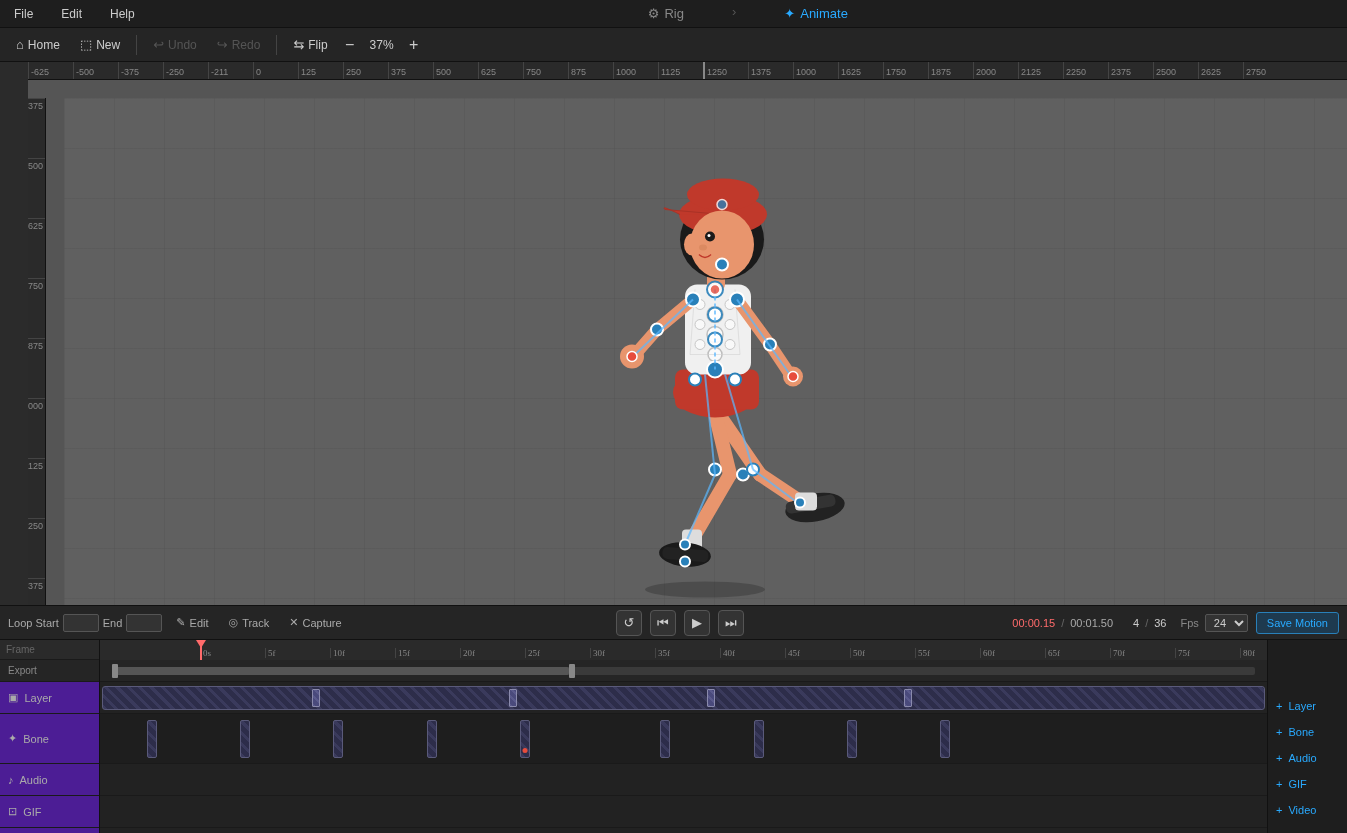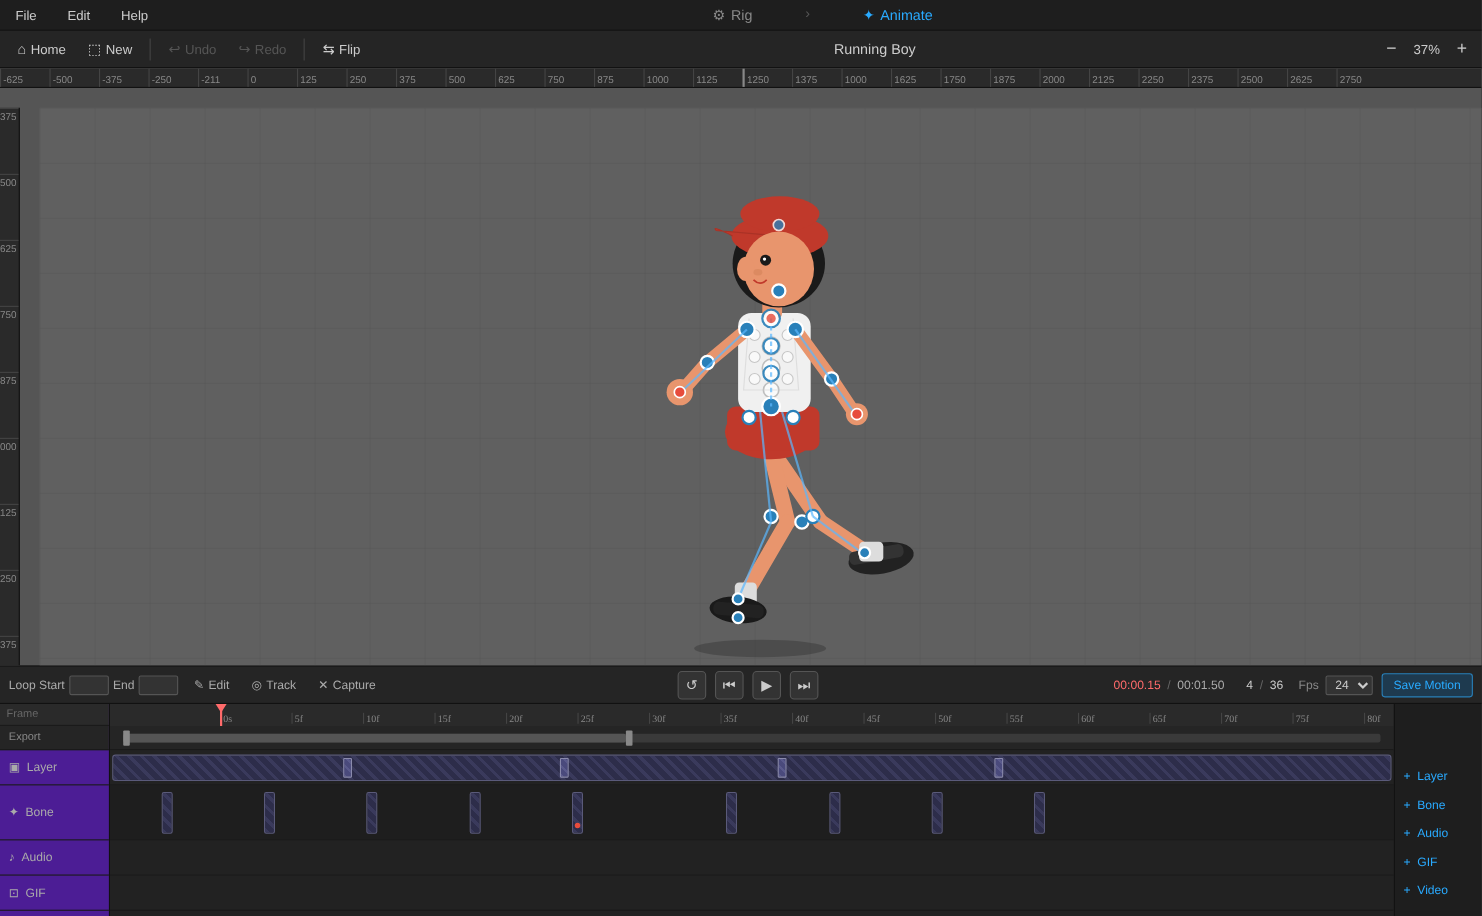--- a/index.html
+++ b/index.html
@@ -456,36 +456,35 @@
   <button class="toolbar-btn">
     <span class="btn-icon" style="color:#555">↪</span>
     <span style="color:#555">Redo</span>
   </button>
   <div class="toolbar-sep"></div>
   <button class="toolbar-btn">
     <span class="btn-icon">⇆</span>
     <span>Flip</span>
   </button>
 
-  <div class="toolbar-center">Running Boy</div>
 
   <div class="toolbar-right">
     <button class="zoom-btn">
       <span>−</span>
     </button>
     <span class="zoom-level">37%</span>
     <button class="zoom-btn">
       <span>+</span>
     </button>
   </div>
 </div>
 
 <div id="main-area" style="height: calc(833px - 28px - 34px); display: flex; flex-direction: column;">
 
-  <div style="display: flex; flex: 1; overflow: hidden;">
+  <div style="display: flex; flex: 1; overflow: hidden; margin-left: 28px;">
 
     <div id="canvas-area" style="flex:1; position:relative; overflow:hidden;">
 
       <div id="ruler-top">
         <div id="ruler-top-inner">
           <div class="ruler-mark">-625</div>
           <div class="ruler-mark">-500</div>
           <div class="ruler-mark">-375</div>
           <div class="ruler-mark">-250</div>
           <div class="ruler-mark">-211</div>

